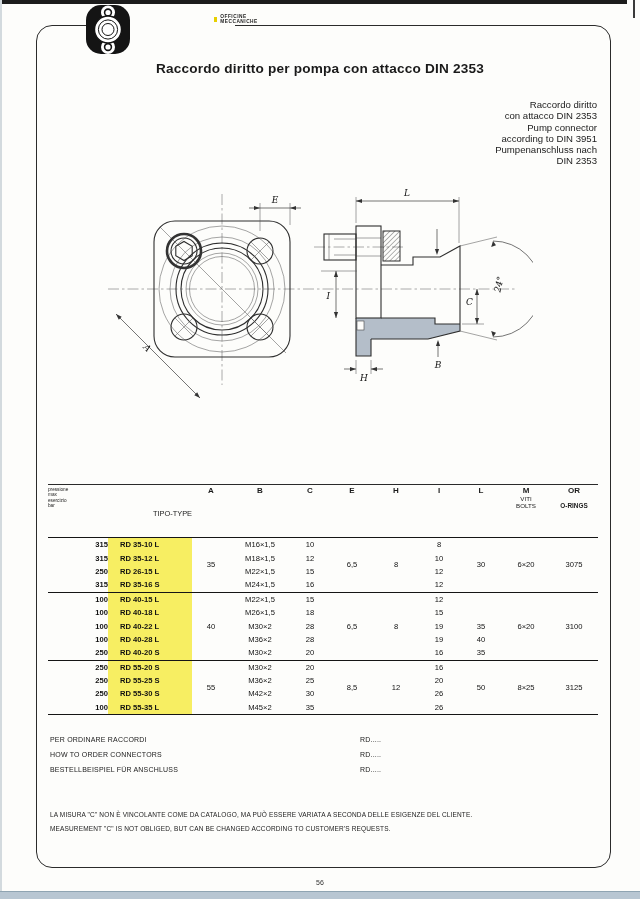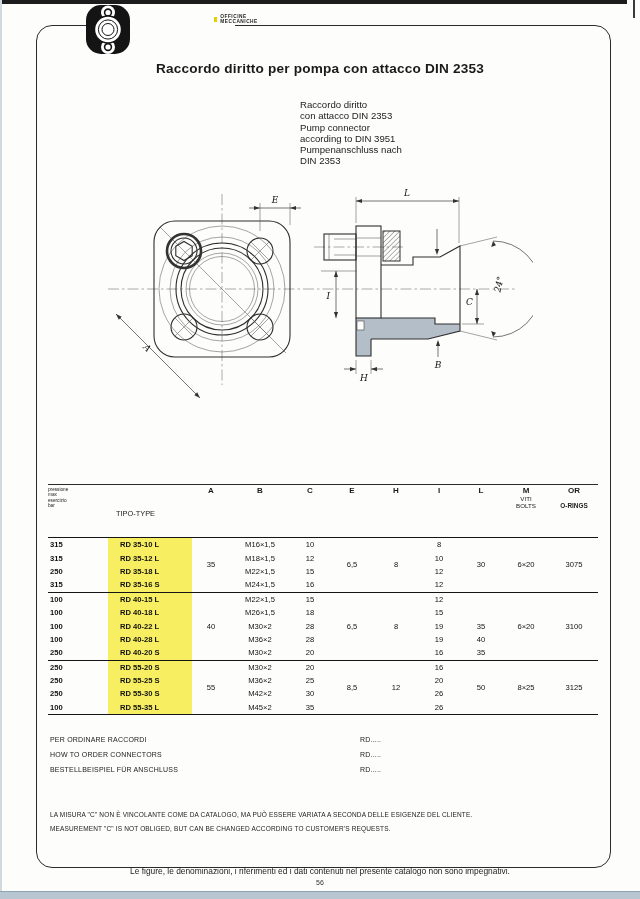--- a/index.html
+++ b/index.html
@@ -15,43 +15,43 @@
   #logo-patch{left:92px;top:15px;width:143px;height:22px;background:#fdfdfb;}
   
   #logo{left:84px;top:3px;width:190px;height:54px;}
   #tagline-row{left:130px;top:11px;display:flex;align-items:center;gap:3px;}
   #tagline-sq{width:4px;height:5px;background:#e6cf00;}
   #tagline{font-size:4.8px;font-weight:bold;letter-spacing:.5px;color:#222;}
   #wordmark{left:126px;top:12px;font-size:31px;font-weight:bold;color:#e7d208;letter-spacing:-2px;
             font-family:"DejaVu Sans",sans-serif;}
   
   #title{left:40px;top:61px;width:560px;text-align:center;font-size:13.6px;font-weight:bold;letter-spacing:.2px;}
-  #subtitle{left:300px;top:99px;width:297px;text-align:left;font-size:9.6px;line-height:11.3px;color:#222;}
+  #subtitle{left:300px;top:99px;width:297px;text-align:right;font-size:9.6px;line-height:11.3px;color:#222;}
   
   #drawing{left:88px;top:181px;width:445px;height:248px;}
   .ln{stroke:#2e2e2e;stroke-width:1.1;fill:none;}
   .tn{stroke:#5a5a5a;stroke-width:.55;fill:none;}
   .cl{stroke:#666;stroke-width:.55;fill:none;stroke-dasharray:11 3 2.5 3;}
   .dm{stroke:#3a3a3a;stroke-width:.7;fill:none;}
   .ar{fill:#333;stroke:none;}
   .lbl{font:italic 9px "DejaVu Serif",serif;fill:#111;}
   
   #table-wrap{left:48px;top:484px;width:550px;}
   table{border-collapse:collapse;width:550px;table-layout:fixed;
         border-top:1px solid #2a2a2a;border-bottom:1.7px solid #151515;}
   thead{border-bottom:1.9px solid #151515;}
   tbody{border-top:1.4px solid #151515;}
   th,td{padding:0;overflow:hidden;}
   td{height:13.4px;font-size:7.6px;color:#111;}
-  td.press{font-weight:bold;text-align:left;padding-left:2px;}
+  td.press{font-weight:bold;text-align:right;padding-left:2px;}
   td.type{font-weight:bold;background:#f7ee62;padding-left:12px;text-align:left;}
   td.val{text-align:center;}
   thead th{vertical-align:top;text-align:center;height:33px;font-weight:bold;}
   th.press-h{text-align:left;font-size:4.7px;line-height:5.3px;font-weight:normal;padding-top:2px;}
-  th.type-h{vertical-align:bottom;text-align:left;font-size:7.4px;font-weight:normal;
+  th.type-h{vertical-align:bottom;text-align:right;font-size:7.4px;font-weight:normal;
             padding-left:8px;padding-bottom:19px;}
   th.col-h{font-size:8px;padding-top:1px;}
   .hdr-big{font-size:8px;font-weight:bold;}
   .hdr-sm{font-size:6.2px;font-weight:normal;line-height:7px;}
   .hdr-sm-b{font-size:6.4px;font-weight:bold;margin-top:7px;}
   
   #ordering{left:50px;top:732px;width:420px;font-size:7px;letter-spacing:.2px;}
   .order-row{position:relative;height:15px;line-height:15px;}
   .order-value{position:absolute;left:310px;top:0;}
   
@@ -257,21 +257,21 @@
         </tr>
         <tr>
           <td class="press">315</td>
           <td class="type">RD 35-12 L</td>
           <td class="val">M18×1,5</td>
           <td class="val">12</td>
           <td class="val">10</td>
         </tr>
         <tr>
           <td class="press">250</td>
-          <td class="type">RD 35-18 L</td>
+          <td class="type">RD 26-15 L</td>
           <td class="val">M22×1,5</td>
           <td class="val">15</td>
           <td class="val">12</td>
         </tr>
         <tr>
           <td class="press">315</td>
           <td class="type">RD 35-16 S</td>
           <td class="val">M24×1,5</td>
           <td class="val">16</td>
           <td class="val">12</td>
@@ -378,17 +378,16 @@
       <span>BESTELLBEISPIEL FÜR ANSCHLUSS</span>
       <span class="order-value">RD.....</span>
     </div>
   </div>
 
   <div class="abs" id="notes">
     <div>LA MISURA "C" NON È VINCOLANTE COME DA CATALOGO, MA PUÒ ESSERE VARIATA A SECONDA DELLE ESIGENZE DEL CLIENTE.</div>
     <div>MEASUREMENT "C" IS NOT OBLIGED, BUT CAN BE CHANGED ACCORDING TO CUSTOMER'S REQUESTS.</div>
   </div>
 
-  <div class="abs" id="disclaimer">Le figure, le denominazioni, i riferimenti ed i dati contenuti nel presente catalogo non sono impegnativi.</div>
   <div class="abs" id="pagenum">56</div>
   <div class="abs" id="bottom-strip"></div>
 
 </div>
 
 </body></html>

